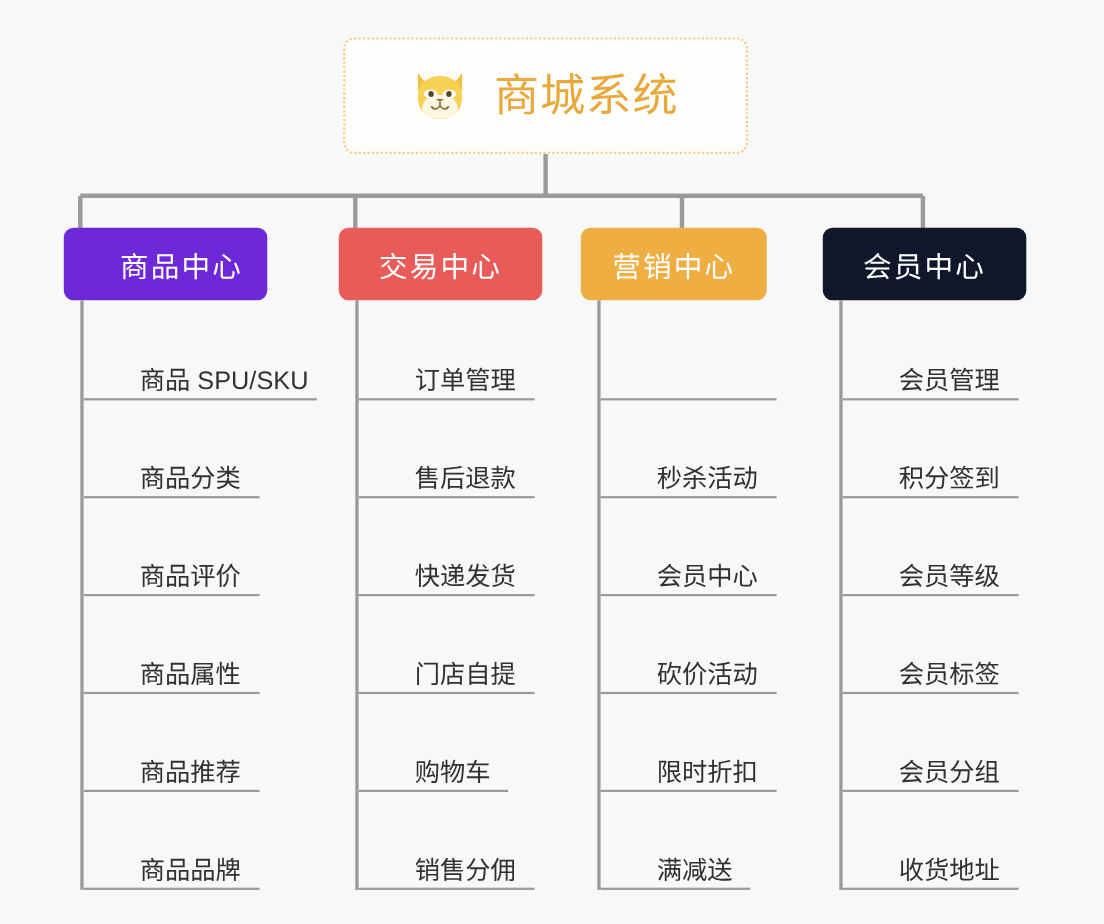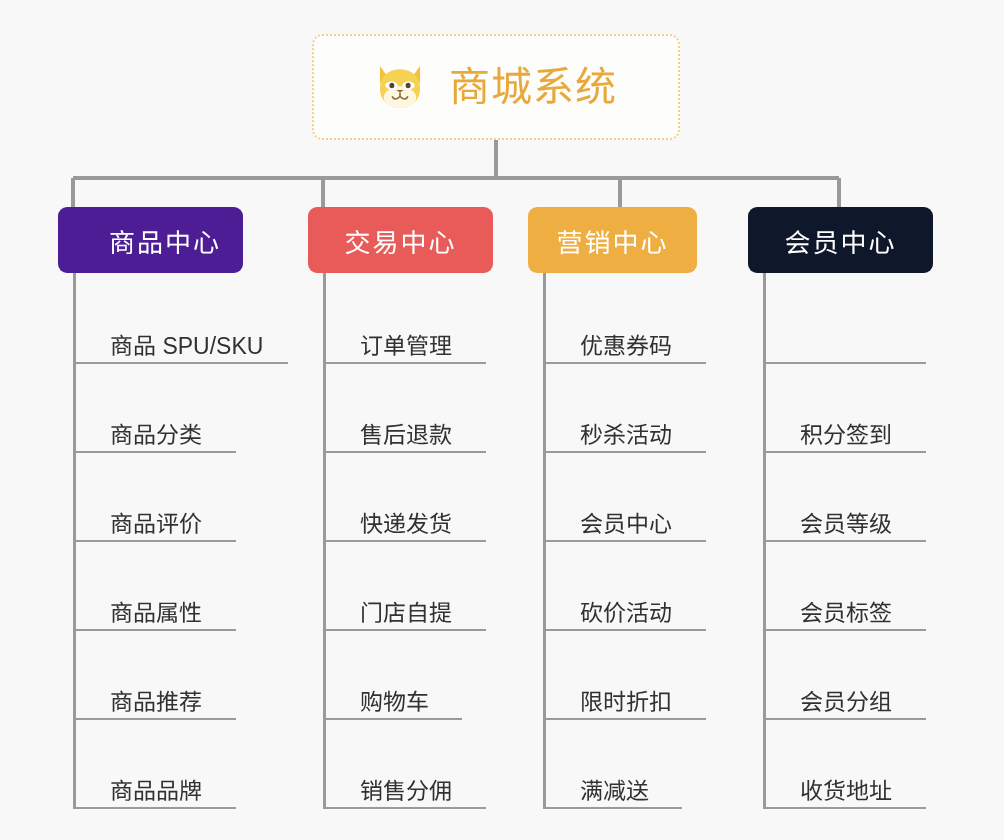--- a/index.html
+++ b/index.html
@@ -89,20 +89,21 @@
     box-sizing: border-box;
     display: flex;
     align-items: flex-end;
   }
   .leaf-text {
     font-size: 23px;
     color: #313131;
     line-height: 1.1;
     padding: 0 6px 5px 34px;
     white-space: nowrap;
+    margin-left: 17px;
   }
   .leaf-rule {
     position: absolute;
     left: 0;
     bottom: 0;
     height: 0;
     border-bottom: 2px solid #9a9a9a;
   }
 
   
@@ -144,21 +145,21 @@
       <path d="M32 38 L27 35 L37 35 Z" fill="#8a6b3a"></path>
       <path d="M32 38 L32 43" stroke="#8a6b3a" stroke-width="2" fill="none"></path>
       <path d="M32 43 C28 48 23 47 22 43" stroke="#8a6b3a" stroke-width="2" fill="none"></path>
       <path d="M32 43 C36 48 41 47 42 43" stroke="#8a6b3a" stroke-width="2" fill="none"></path>
     </svg>
     <div class="root-title" style="color: rgb(232, 169, 60);">商城系统</div>
   </div>
 
   <div id="branch-host">
       <div class="branch branch-1">
-        <div class="branch-head" style="background: #4c1d95; padding-left: 29px;">商品中心</div>
+        <div class="branch-head" style="background: #6d28d9; padding-left: 29px;">商品中心</div>
         <div class="branch-body">
           <div class="leaf">
             <div class="leaf-text">商品 SPU/SKU</div>
             <div class="leaf-rule" style="width: 212px;"></div>
           </div>
           <div class="leaf">
             <div class="leaf-text">商品分类</div>
             <div class="leaf-rule" style="width: 160px;"></div>
           </div>
           <div class="leaf">
@@ -205,21 +206,20 @@
           <div class="leaf">
             <div class="leaf-text">销售分佣</div>
             <div class="leaf-rule" style="width: 160px;"></div>
           </div>
         </div>
       </div>
       <div class="branch branch-3">
         <div class="branch-head" style="background: rgb(238, 174, 66);">营销中心</div>
         <div class="branch-body">
           <div class="leaf">
-            <div class="leaf-text">优惠券码</div>
             <div class="leaf-rule" style="width: 160px;"></div>
           </div>
           <div class="leaf">
             <div class="leaf-text">秒杀活动</div>
             <div class="leaf-rule" style="width: 160px;"></div>
           </div>
           <div class="leaf">
             <div class="leaf-text">会员中心</div>
             <div class="leaf-rule" style="width: 160px;"></div>
           </div>
@@ -234,20 +234,21 @@
           <div class="leaf">
             <div class="leaf-text">满减送</div>
             <div class="leaf-rule" style="width: 136px;"></div>
           </div>
         </div>
       </div>
       <div class="branch branch-4">
         <div class="branch-head" style="background: #0f172a;">会员中心</div>
         <div class="branch-body">
           <div class="leaf">
+            <div class="leaf-text">会员管理</div>
             <div class="leaf-rule" style="width: 160px;"></div>
           </div>
           <div class="leaf">
             <div class="leaf-text">积分签到</div>
             <div class="leaf-rule" style="width: 160px;"></div>
           </div>
           <div class="leaf">
             <div class="leaf-text">会员等级</div>
             <div class="leaf-rule" style="width: 160px;"></div>
           </div>

